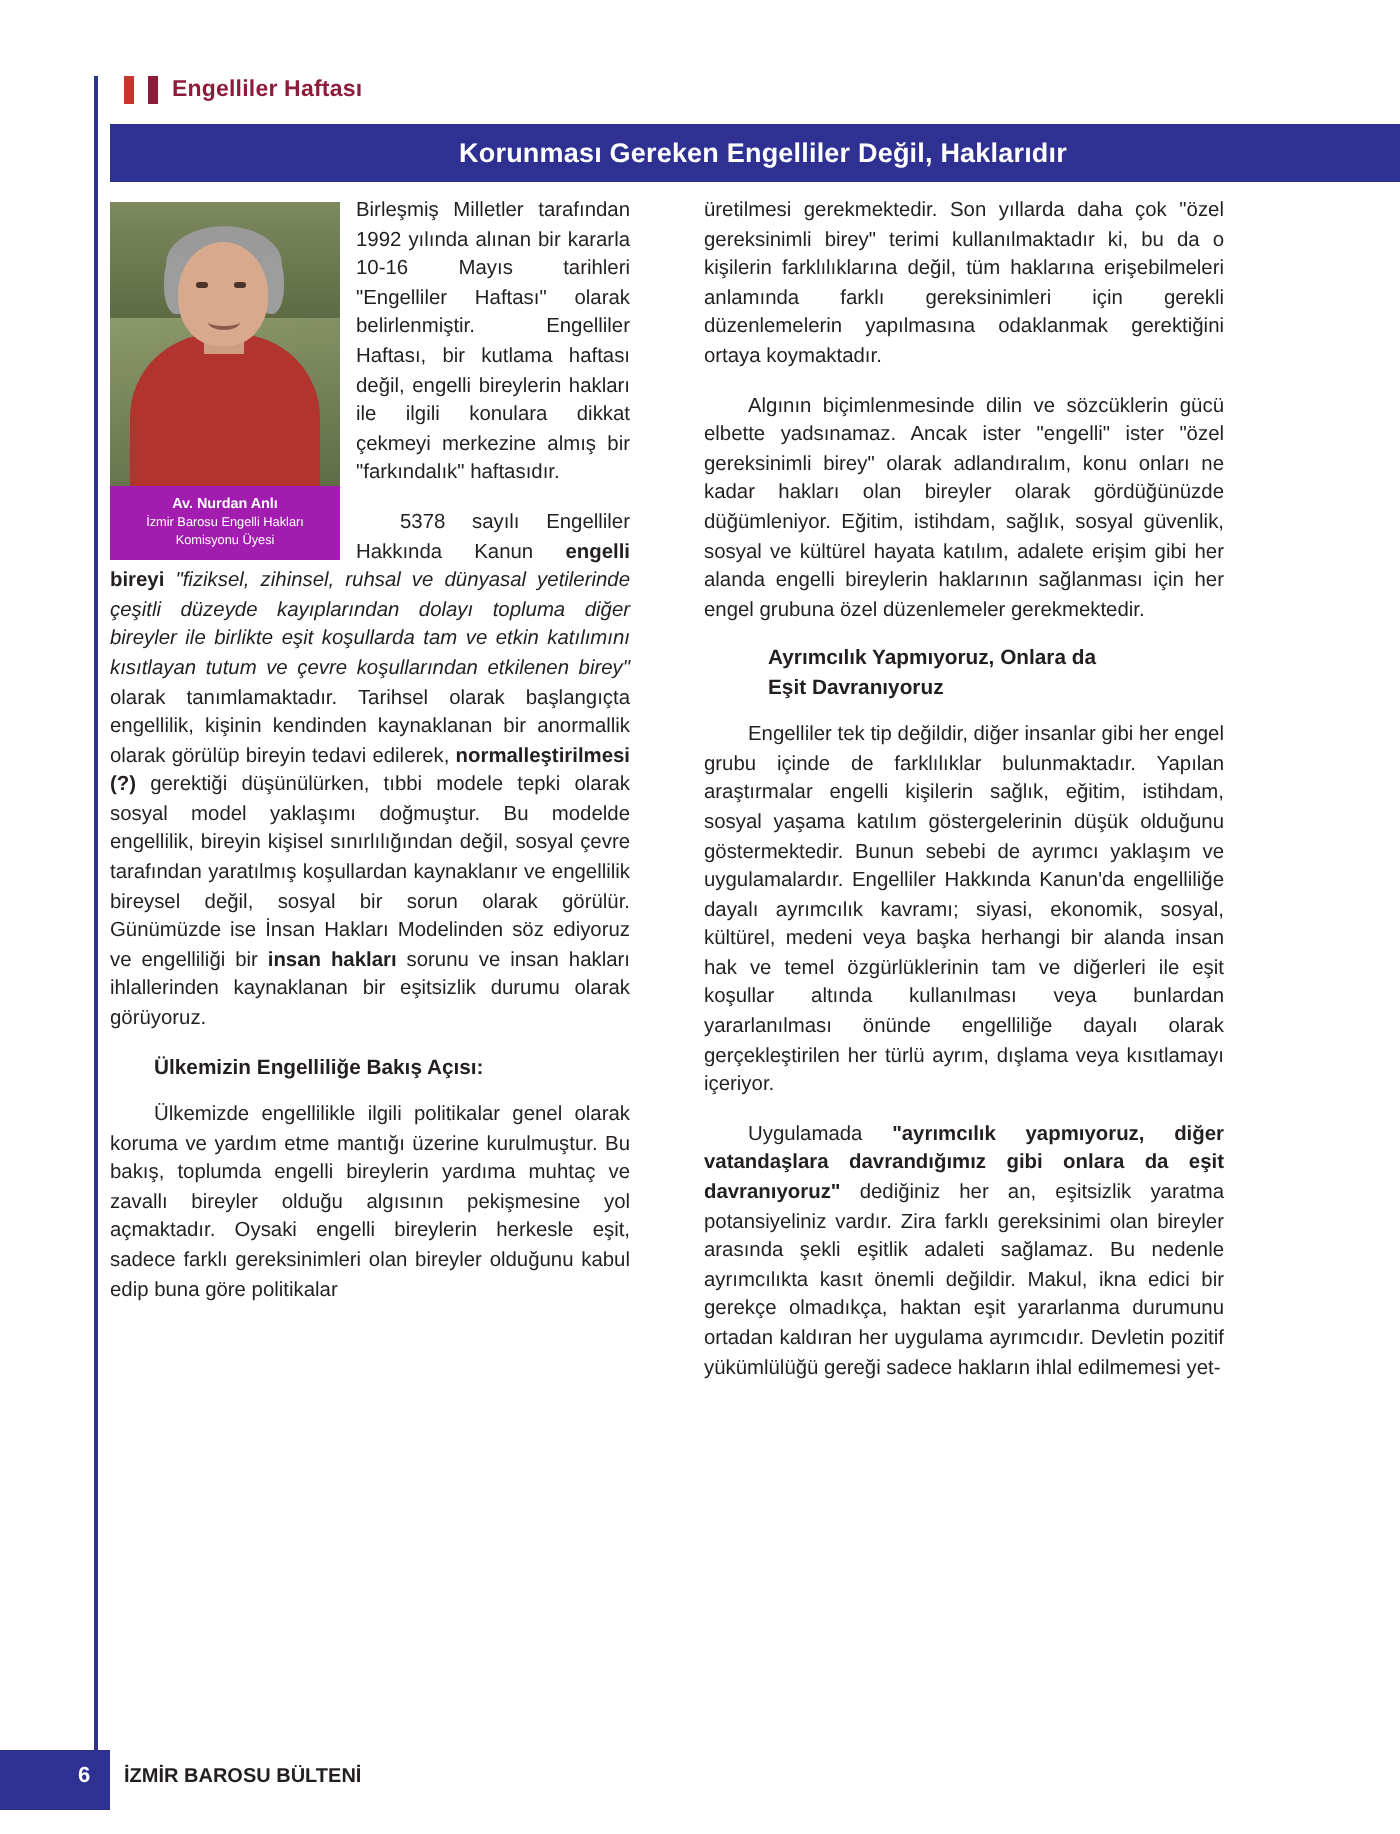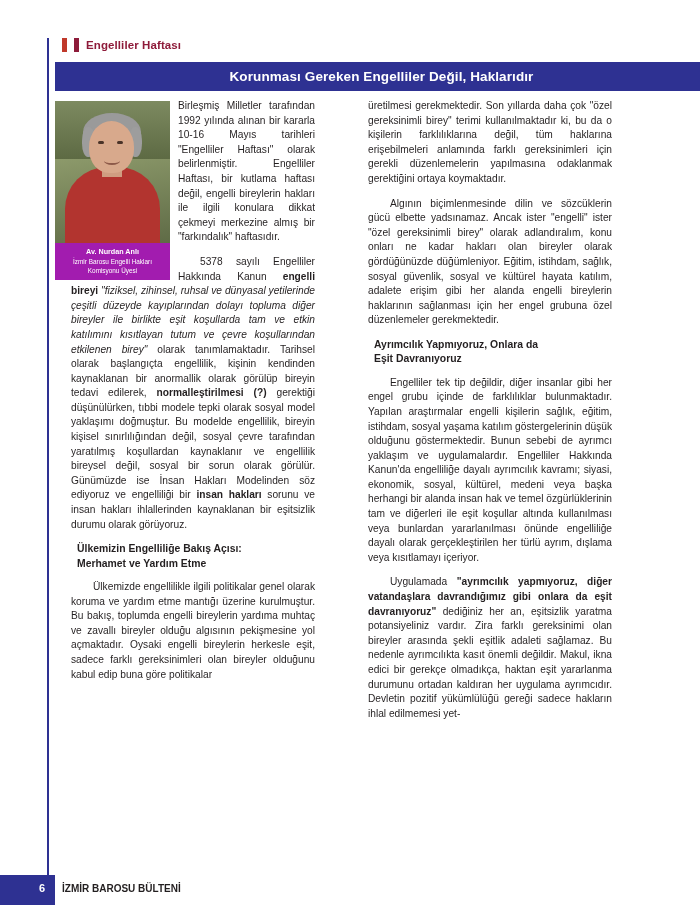--- a/index.html
+++ b/index.html
@@ -86,21 +86,21 @@
     width: 260px;
     font-size: 10.2px;
     line-height: 14.6px;
     text-align: justify;
     color: #231f20;
   }
   .col.left { left: 55px; }
   .col.right { left: 352px; }
 
   .col p {
-    margin: 0 0 10px 16px;
+    margin: 0 0 10px 0;
     text-indent: 22px;
   }
   .col p.no-indent { text-indent: 0; }
 
   
   .figure {
     float: left;
     width: 115px;
     margin: 2px 8px 4px 0;
     shape-outside: margin-box;
@@ -217,21 +217,21 @@
   
   .subhead {
     font-weight: bold;
     font-size: 10.4px;
     line-height: 14.4px;
     text-align: left;
     text-indent: 0;
     margin: 4px 0 9px 22px;
   }
   .subhead.r {
-    margin-left: 22px;
+    margin-left: 32px;
   }
 
   
   .footer {
     position: absolute;
     left: 0;
     bottom: 0;
     width: 700px;
     height: 42px;
   }
@@ -298,21 +298,20 @@
         <span class="cap-line">Komisyonu Üyesi</span>
       </div>
     </div>
 
     <p class="no-indent"><span>Birleşmiş Milletler tarafından 1992 yılında alınan bir kararla 10-16 Mayıs tarihleri </span><span>"Engelliler Haftası"</span><span> olarak belirlenmiştir. Engelliler Haftası, bir kutlama haftası değil, engelli bireylerin hakları ile ilgili konulara dikkat çekmeyi merkezine almış bir </span><span>"farkındalık"</span><span> haftasıdır.</span></p>
 
     <p><span>5378 sayılı Engelliler Hakkında Kanun </span><span class="b">engelli bireyi</span><span class="i"> "fiziksel, zihinsel, ruhsal ve dünyasal yetilerinde çeşitli düzeyde kayıplarından dolayı topluma diğer bireyler ile birlikte eşit koşullarda tam ve etkin katılımını kısıtlayan tutum ve çevre koşullarından etkilenen birey"</span><span> olarak tanımlamaktadır. Tarihsel olarak başlangıçta engellilik, kişinin kendinden kaynaklanan bir anormallik olarak görülüp bireyin tedavi edilerek, </span><span class="b">normalleştirilmesi (?)</span><span> gerektiği düşünülürken, tıbbi modele tepki olarak sosyal model yaklaşımı doğmuştur. Bu modelde engellilik, bireyin kişisel sınırlılığından değil, sosyal çevre tarafından yaratılmış koşullardan kaynaklanır ve engellilik bireysel değil, sosyal bir sorun olarak görülür. Günümüzde ise İnsan Hakları Modelinden söz ediyoruz ve engelliliği bir </span><span class="b">insan hakları</span><span> sorunu ve insan hakları ihlallerinden kaynaklanan bir eşitsizlik durumu olarak görüyoruz.</span></p>
 
     <div class="subhead">
       <div>Ülkemizin Engelliliğe Bakış Açısı:</div>
-      <div>Merhamet ve Yardım Etme</div>
     </div>
 
     <p>Ülkemizde engellilikle ilgili politikalar genel olarak koruma ve yardım etme mantığı üzerine kurulmuştur. Bu bakış, toplumda engelli bireylerin yardıma muhtaç ve zavallı bireyler olduğu algısının pekişmesine yol açmaktadır. Oysaki engelli bireylerin herkesle eşit, sadece farklı gereksinimleri olan bireyler olduğunu kabul edip buna göre politikalar</p>
   </div>
 
   <div class="col right">
     <p class="no-indent">üretilmesi gerekmektedir. Son yıllarda daha çok "özel gereksinimli birey" terimi kullanılmaktadır ki, bu da o kişilerin farklılıklarına değil, tüm haklarına erişebilmeleri anlamında farklı gereksinimleri için gerekli düzenlemelerin yapılmasına odaklanmak gerektiğini ortaya koymaktadır.</p>
 
     <p>Algının biçimlenmesinde dilin ve sözcüklerin gücü elbette yadsınamaz. Ancak ister "engelli" ister "özel gereksinimli birey" olarak adlandıralım, konu onları ne kadar hakları olan bireyler olarak gördüğünüzde düğümleniyor. Eğitim, istihdam, sağlık, sosyal güvenlik, sosyal ve kültürel hayata katılım, adalete erişim gibi her alanda engelli bireylerin haklarının sağlanması için her engel grubuna özel düzenlemeler gerekmektedir.</p>
 

